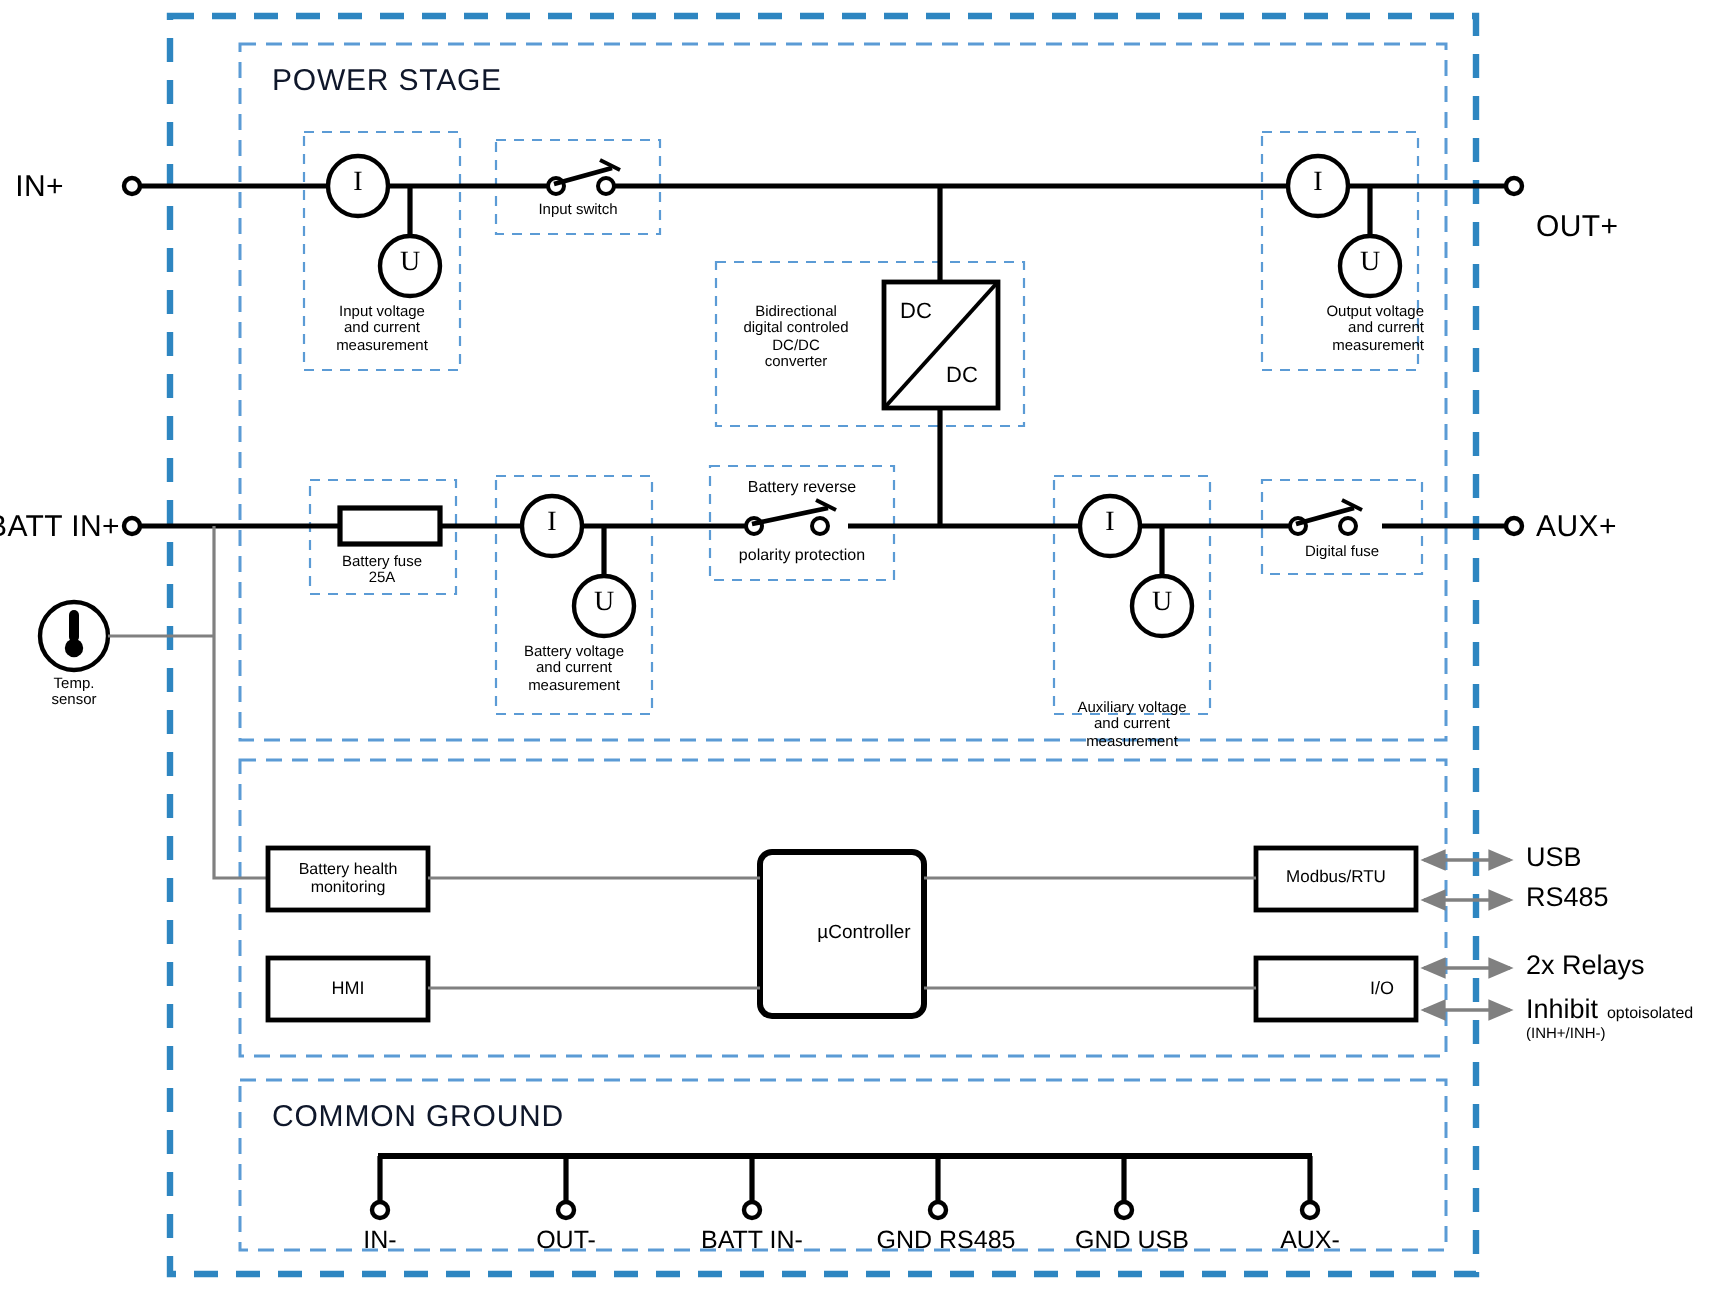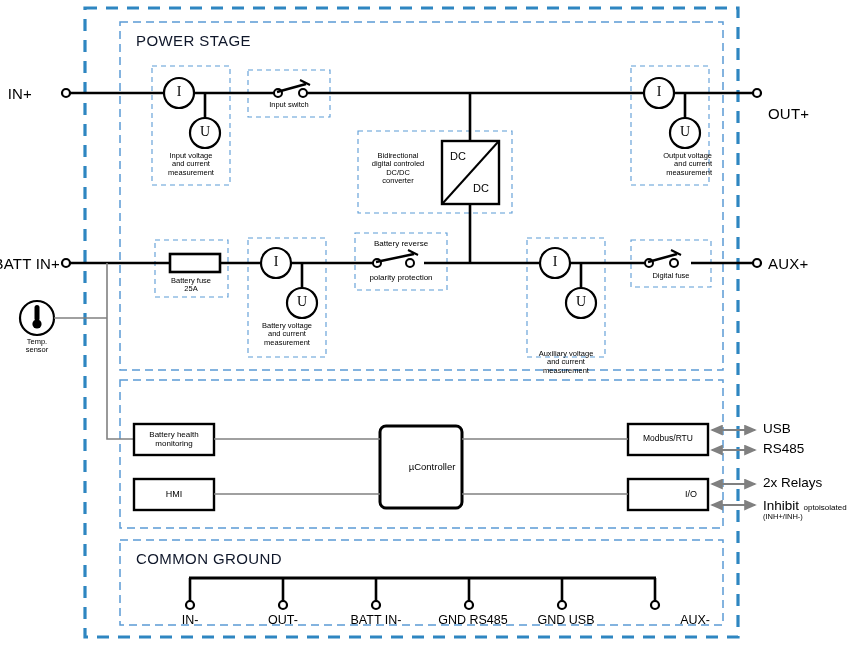--- a/index.html
+++ b/index.html
@@ -258,15 +258,15 @@
     <span class="io-lbl">Inhibit</span>
     <span class="io-sub">optoisolated</span>
   </div>
   <div class="lbl io-tiny" style="left:763px;top:512px;">(INH+/INH-)</div>
 
   <div class="lbl gnd-lbl ctr" style="left:190px;top:613px;width:110px;">IN-</div>
   <div class="lbl gnd-lbl ctr" style="left:283px;top:613px;width:110px;">OUT-</div>
   <div class="lbl gnd-lbl ctr" style="left:376px;top:613px;width:110px;">BATT IN-</div>
   <div class="lbl gnd-lbl ctr" style="left:473px;top:613px;width:110px;">GND RS485</div>
   <div class="lbl gnd-lbl ctr" style="left:566px;top:613px;width:110px;">GND USB</div>
-  <div class="lbl gnd-lbl ctr" style="left:655px;top:613px;width:110px;text-align:right;">AUX-</div>
+  <div class="lbl gnd-lbl ctr" style="left:655px;top:613px;width:110px;">AUX-</div>
 
 </div>
 
 </body></html>

